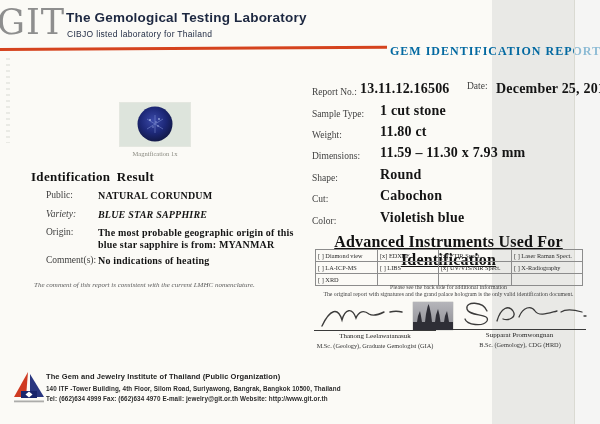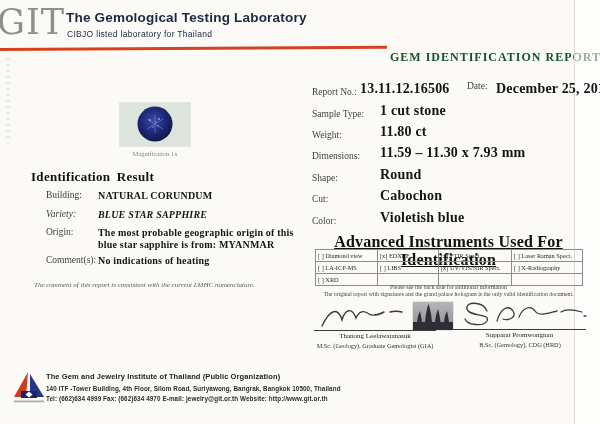--- a/index.html
+++ b/index.html
@@ -1,25 +1,25 @@
 <!DOCTYPE html>
 <html><head>
 <meta charset="utf-8">
 <style>
   html,body{margin:0;padding:0;}
   body{width:600px;height:424px;overflow:hidden;background:#e9e9e6;}
-  .page{position:relative;width:600px;height:424px;background:#fbfaf6;font-family:"Liberation Serif",serif;color:#222;}
+  .page{position:relative;width:492px;height:424px;background:#fbfaf6;font-family:"Liberation Serif",serif;color:#222;}
   .abs{position:absolute;}
 
   
   .git-logo{left:-3px;top:5px;font-family:"DejaVu Serif",serif;font-size:35px;line-height:1;color:#8e8e8e;letter-spacing:1px;font-weight:normal;}
   .brand-title{left:66px;top:10px;font-family:"Liberation Sans",sans-serif;font-weight:bold;font-size:13.5px;color:#1c2740;letter-spacing:.2px;}
   .brand-sub{left:67px;top:29px;font-family:"Liberation Sans",sans-serif;font-weight:normal;font-size:8.5px;color:#1c2740;letter-spacing:.3px;}
   .red-line{left:0;top:48px;width:387px;height:2.5px;background:#d5431e;transform:rotate(-0.35deg);transform-origin:left center;}
-  .report-title{left:390px;top:50px;font-size:12px;color:#14532d;letter-spacing:1px;font-weight:bold;white-space:nowrap;}
+  .report-title{left:390px;top:44px;font-size:12px;color:#0369a1;letter-spacing:1px;font-weight:bold;white-space:nowrap;}
 
   
   .edge-line{left:574px;top:0;width:26px;height:424px;border-left:1px solid #dadad2;background:rgba(255,255,255,.55);}
   .left-smudge{left:6px;top:58px;width:4px;height:85px;background:repeating-linear-gradient(#c9ccc4 0 2px,transparent 2px 6px);opacity:.35;}
 
   
   .photo{left:120px;top:103px;width:70px;height:43px;box-shadow:0 0 0 1px #e4e7e0;}
   .photo-caption{left:96px;top:150px;width:118px;text-align:center;font-size:6.5px;color:#8a8a80;}
 
   
@@ -90,21 +90,21 @@
         <circle cx="39" cy="16" r="0.9"></circle>
         <circle cx="36" cy="19" r="0.7"></circle>
       </g>
     </svg>
   </div>
   <div class="abs photo-caption">Magnification 1x</div>
 
   <div class="abs ident-heading">Identification Result</div>
 
   <div class="abs ident-row" style="top:190px;">
-    <span class="ident-label">Building:</span><span class="ident-value">NATURAL CORUNDUM</span>
+    <span class="ident-label">Public:</span><span class="ident-value">NATURAL CORUNDUM</span>
   </div>
   <div class="abs ident-row" style="top:209px;font-style:italic;">
     <span class="ident-label">Variety:</span><span class="ident-value">BLUE STAR SAPPHIRE</span>
   </div>
   <div class="abs ident-row" style="top:227px;">
     <span class="ident-label">Origin:</span><span class="ident-value"><span class="origin-plain">The most probable geographic origin of this blue star sapphire is from: </span><span>MYANMAR</span></span>
   </div>
   <div class="abs ident-row" style="top:255px;">
     <span class="ident-label">Comment(s):</span><span class="ident-value">No indications of heating</span>
   </div>

